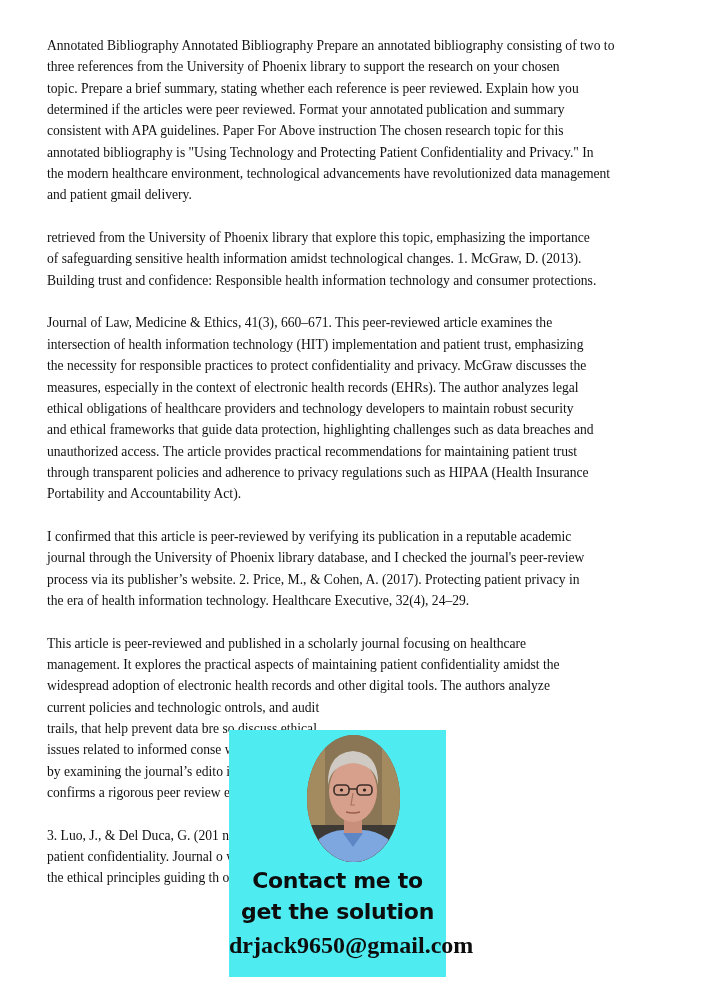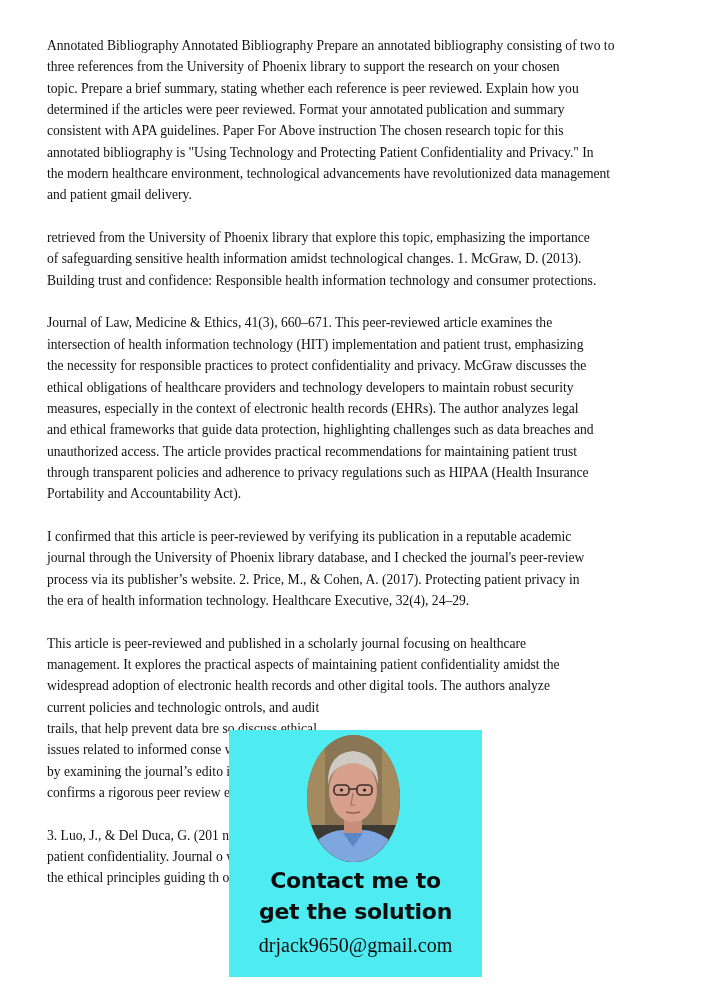--- a/index.html
+++ b/index.html
@@ -30,21 +30,21 @@
       height: 21.35px;
     }
     .gap {
       display: block;
       height: 21.35px;
     }
     .overlay {
       position: absolute;
       left: 229px;
       top: 730px;
-      width: 253px;
+      width: 217px;
       height: 247px;
       background: #4eebf0;
       text-align: center;
     }
     .photo {
       position: absolute;
       left: 78px;
       top: 5px;
       width: 93px;
       height: 127px;
@@ -68,22 +68,22 @@
       line-height: 31px;
       color: #0d0d0d;
       letter-spacing: -0.3px;
     }
     .email {
       position: absolute;
       left: 0;
       width: 100%;
       top: 200px;
       font-family: "Liberation Serif", "DejaVu Serif", serif;
-      font-weight: normal;
-      font-size: 20px;
+      font-weight: bold;
+      font-size: 24px;
       line-height: 30px;
       color: #0d0d0d;
     }
   </style>
 </head>
 <body>
 
 <div class="page">
 
   <div>
@@ -102,22 +102,22 @@
     <span class="line">retrieved from the University of Phoenix library that explore this topic, emphasizing the importance</span>
     <span class="line">of safeguarding sensitive health information amidst technological changes. 1. McGraw, D. (2013).</span>
     <span class="line">Building trust and confidence: Responsible health information technology and consumer protections.</span>
   </div>
   <span class="gap"></span>
 
   <div>
     <span class="line">Journal of Law, Medicine &amp; Ethics, 41(3), 660–671. This peer-reviewed article examines the</span>
     <span class="line">intersection of health information technology (HIT) implementation and patient trust, emphasizing</span>
     <span class="line">the necessity for responsible practices to protect confidentiality and privacy. McGraw discusses the</span>
+    <span class="line">measures, especially in the context of electronic health records (EHRs). The author analyzes legal</span>
     <span class="line">ethical obligations of healthcare providers and technology developers to maintain robust security</span>
-    <span class="line">measures, especially in the context of electronic health records (EHRs). The author analyzes legal</span>
     <span class="line">and ethical frameworks that guide data protection, highlighting challenges such as data breaches and</span>
     <span class="line">unauthorized access. The article provides practical recommendations for maintaining patient trust</span>
     <span class="line">through transparent policies and adherence to privacy regulations such as HIPAA (Health Insurance</span>
     <span class="line">Portability and Accountability Act).</span>
   </div>
   <span class="gap"></span>
 
   <div>
     <span class="line">I confirmed that this article is peer-reviewed by verifying its publication in a reputable academic</span>
     <span class="line">journal through the University of Phoenix library database, and I checked the journal's peer-review</span>

